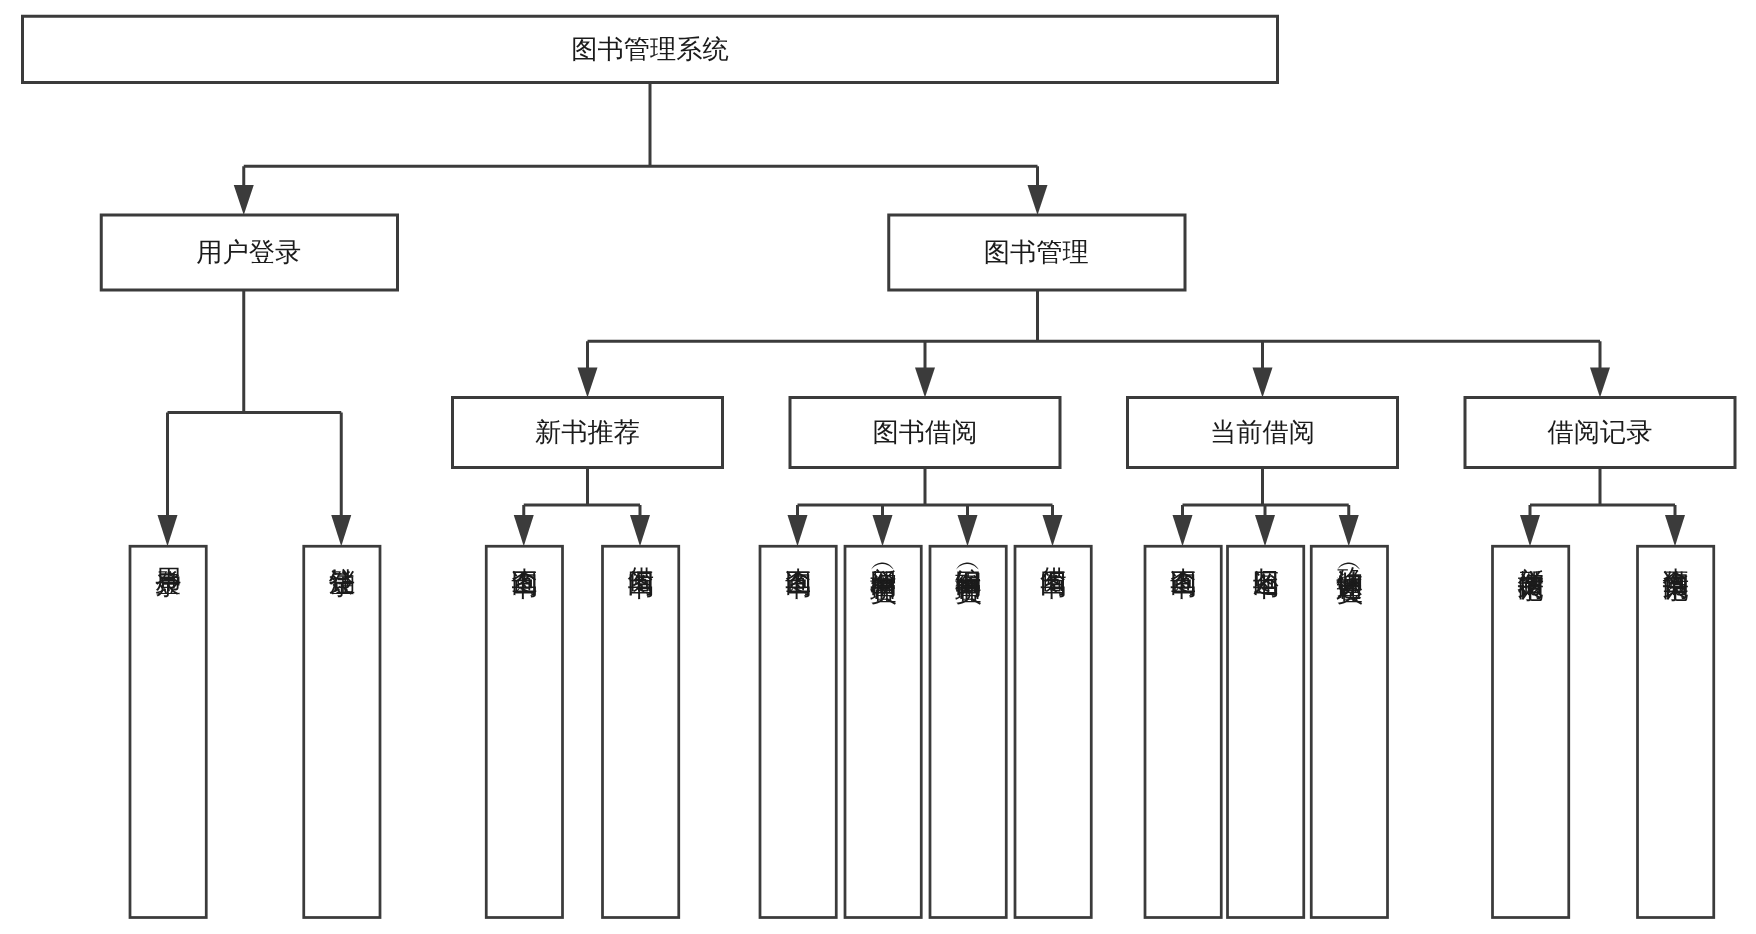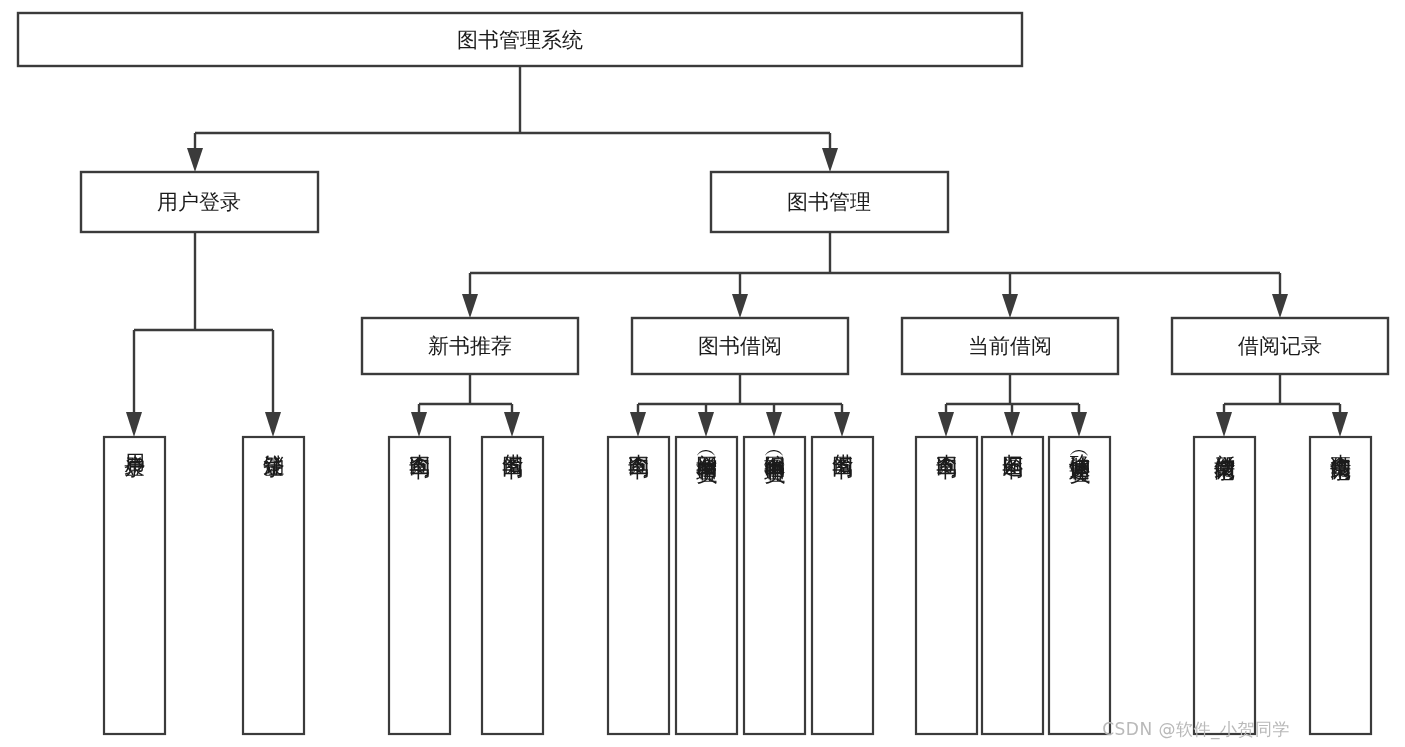--- a/index.html
+++ b/index.html
@@ -239,15 +239,14 @@
     <span class="v-label">确认归还（管理员）</span>
   </div>
 
   <div class="v-label-wrap" style="left:1194px; top:437px; width:61px; height:297px;">
     <span class="v-label">新增借阅记录</span>
   </div>
   <div class="v-label-wrap" style="left:1310px; top:437px; width:61px; height:297px;">
     <span class="v-label">查询借阅记录</span>
   </div>
 
-  <div class="watermark">CSDN @软件_小贺同学</div>
 
 </div>
 
 </body></html>

